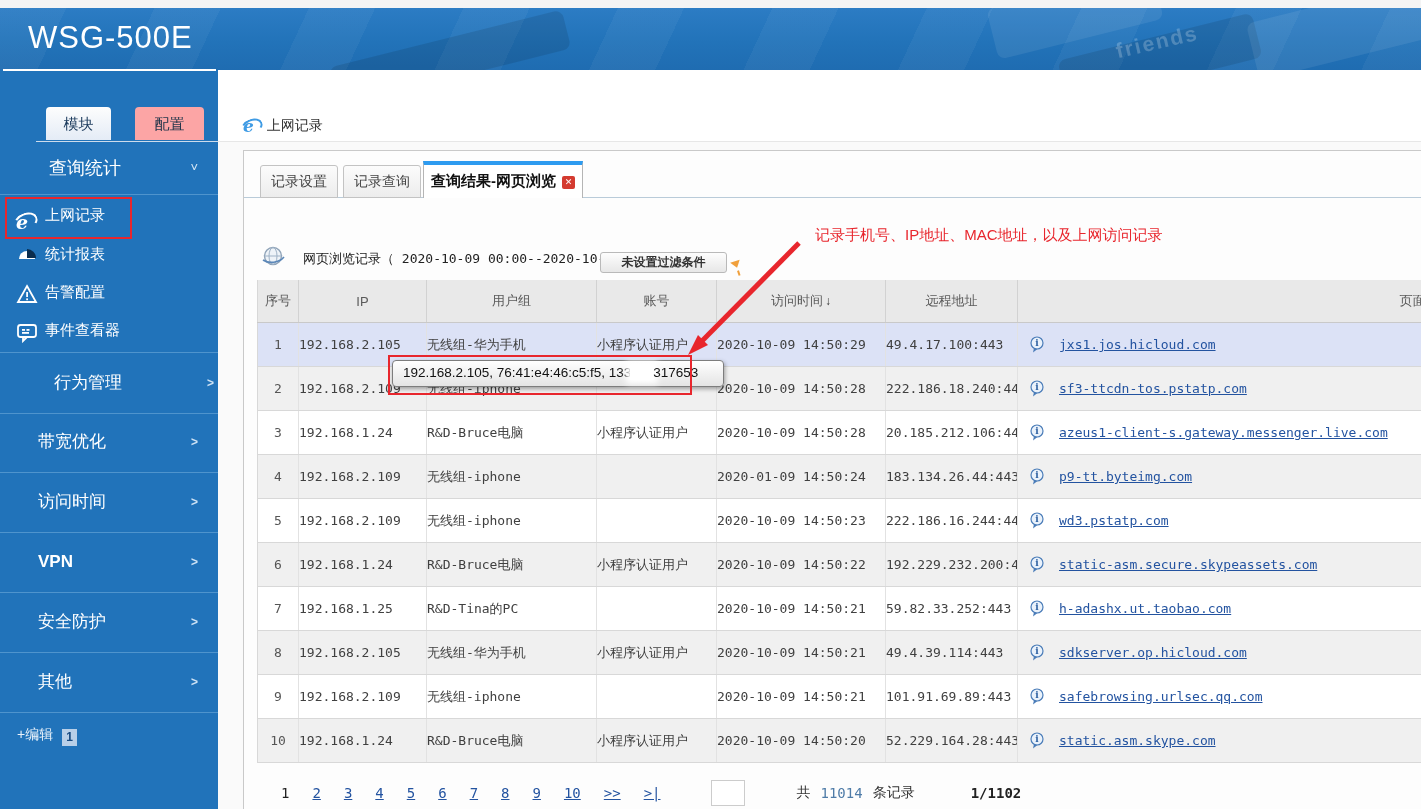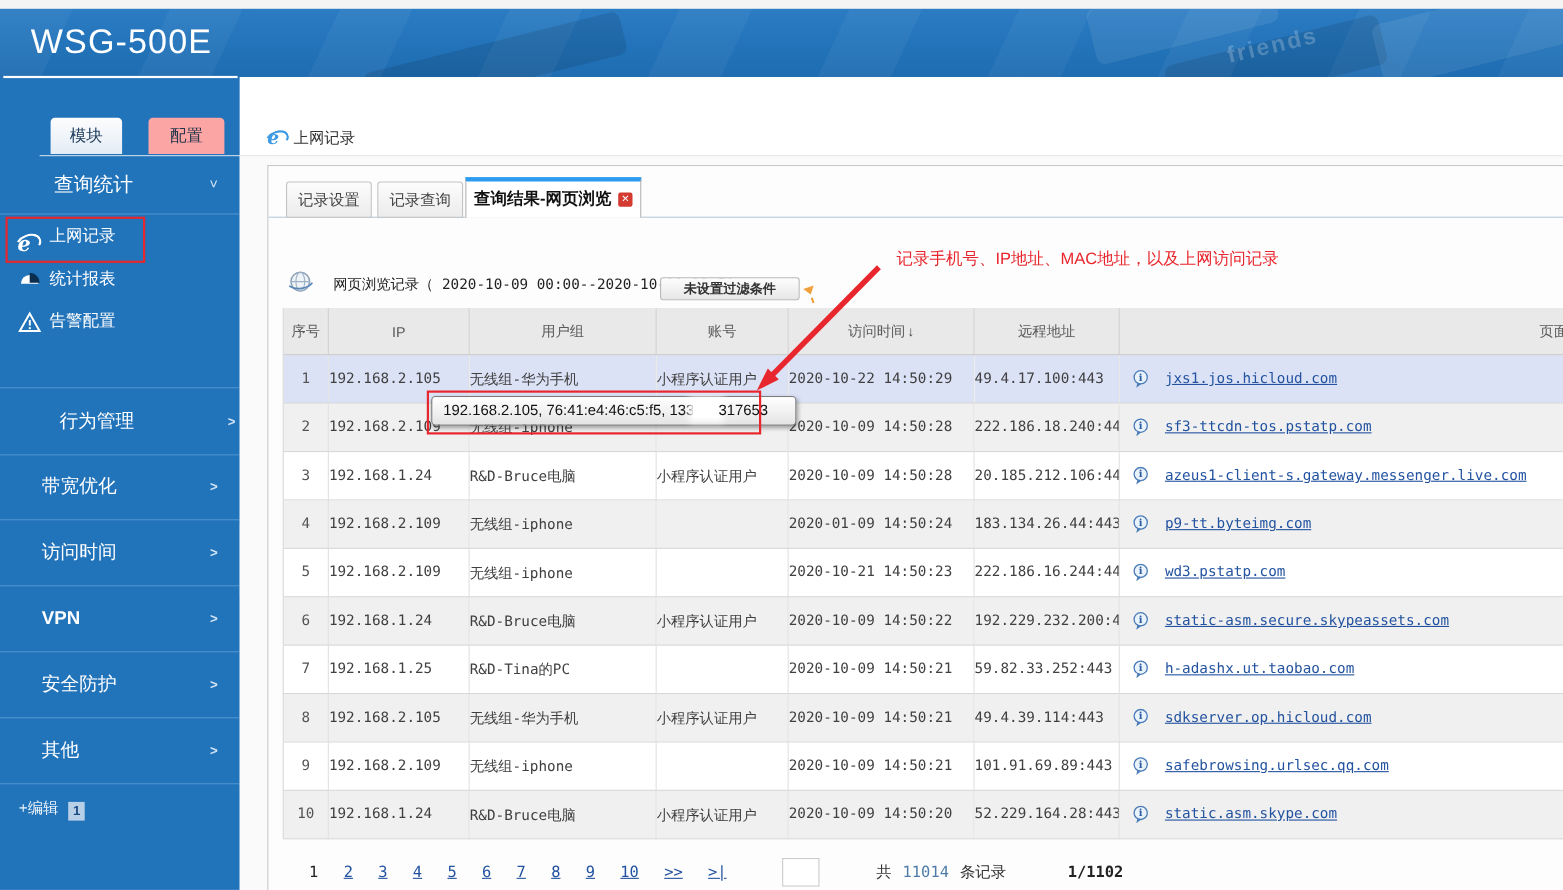--- a/index.html
+++ b/index.html
@@ -189,20 +189,32 @@
     <div class="submenu-item">
       <span class="sicon">
         <svg width="22" height="22" viewBox="0 0 22 22">
             <path d="M11 3 L20 19 L2 19 Z" fill="none" stroke="#fff" stroke-width="1.8"></path>
             <rect x="10.2" y="9" width="1.8" height="5" fill="#fff"></rect>
             <rect x="10.2" y="15.4" width="1.8" height="1.8" fill="#fff"></rect>
           </svg>
       </span>
       <span class="slbl">告警配置</span>
     </div>
+    <div class="submenu-item">
+      <span class="sicon">
+        <svg width="22" height="22" viewBox="0 0 22 22">
+            <rect x="2" y="4" width="18" height="12" rx="2.5" fill="none" stroke="#fff" stroke-width="1.8"></rect>
+            <path d="M7 16 L7 20 L11 16" fill="none" stroke="#fff" stroke-width="1.8"></path>
+            <rect x="6" y="8" width="3" height="1.8" fill="#fff"></rect>
+            <rect x="10.5" y="8" width="3" height="1.8" fill="#fff"></rect>
+            <rect x="6" y="11" width="7" height="1.8" fill="#fff"></rect>
+          </svg>
+      </span>
+      <span class="slbl">事件查看器</span>
+    </div>
   </div>
 
   <div class="group-item" style="top:282px;border-top:1px solid #4f94cd;padding-left:16px;">
     <span class="lbl">行为管理</span>
     <span class="chev">&gt;</span>
   </div>
   <div class="group-item" style="top:342px;">
     <span class="lbl">带宽优化</span>
     <span class="chev">&gt;</span>
   </div>
@@ -292,21 +304,21 @@
         <th>远程地址</th>
         <th>页面</th>
       </tr>
     </thead>
     <tbody>
       <tr class="hl">
         <td class="c-no">1</td>
         <td class="pad">192.168.2.105</td>
         <td class="pad">无线组-华为手机</td>
         <td class="pad">小程序认证用户</td>
-        <td class="pad">2020-10-22 14:50:29</td>
+        <td class="pad">2020-10-09 14:50:29</td>
         <td class="pad">49.4.17.100:443</td>
         <td>
             <span class="urlcell">
               <svg width="14" height="17" viewBox="0 0 14 17">
                 <circle cx="7" cy="7" r="6" fill="#eaf2fb" stroke="#4a7cb8" stroke-width="1.2"></circle>
                 <path d="M4 12 L3 16.5 L7.5 13" fill="#4a7cb8"></path>
                 <text x="7" y="10" font-size="9" font-weight="bold" fill="#2b5ea0" text-anchor="middle" font-family="DejaVu Serif,serif">i</text>
               </svg>
               <a>jxs1.jos.hicloud.com</a>
             </span>
@@ -364,21 +376,21 @@
               </svg>
               <a>p9-tt.byteimg.com</a>
             </span>
           </td>
       </tr>
       <tr class="odd">
         <td class="c-no">5</td>
         <td class="pad">192.168.2.109</td>
         <td class="pad">无线组-iphone</td>
         <td class="pad"></td>
-        <td class="pad">2020-10-21 14:50:23</td>
+        <td class="pad">2020-10-09 14:50:23</td>
         <td class="pad">222.186.16.244:443</td>
         <td>
             <span class="urlcell">
               <svg width="14" height="17" viewBox="0 0 14 17">
                 <circle cx="7" cy="7" r="6" fill="#eaf2fb" stroke="#4a7cb8" stroke-width="1.2"></circle>
                 <path d="M4 12 L3 16.5 L7.5 13" fill="#4a7cb8"></path>
                 <text x="7" y="10" font-size="9" font-weight="bold" fill="#2b5ea0" text-anchor="middle" font-family="DejaVu Serif,serif">i</text>
               </svg>
               <a>wd3.pstatp.com</a>
             </span>

